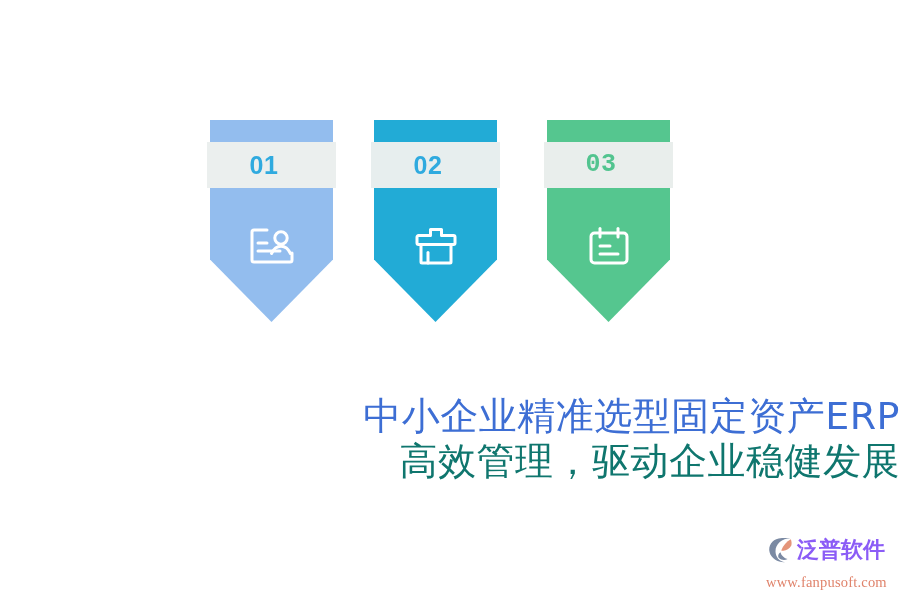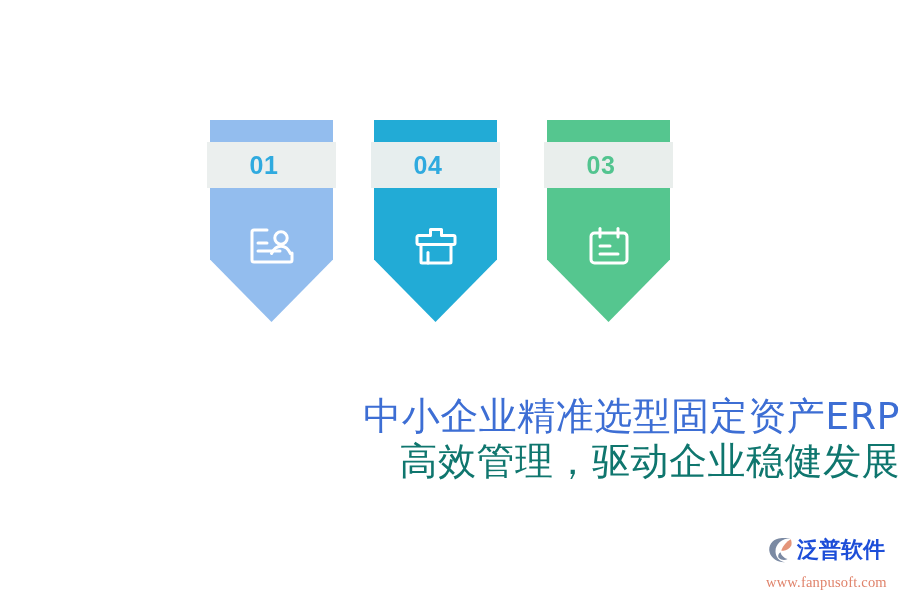--- a/index.html
+++ b/index.html
@@ -149,34 +149,34 @@
         <line x1="9" y1="24" x2="31" y2="24"></line>
         <circle cx="32" cy="11" r="6.2"></circle>
         <path d="M22.5 26.5 c2.3 -5 6 -7.3 9.5 -7.3 c3.5 0 7.2 2.3 9.5 7.3"></path>
       </svg>
     </div>
   </div>
 
   <div class="banner" id="banner-2" style="left: 374px;">
     <div class="banner-shape" id="shape-2" style="background: rgb(34, 171, 214);"></div>
     <div class="banner-band" id="band-2" style="background: rgb(231, 238, 238);"></div>
-    <div class="banner-number" id="num-2" style="color: rgb(47, 170, 223);">04</div>
+    <div class="banner-number" id="num-2" style="color: rgb(47, 170, 223);">02</div>
     <div class="banner-icon">
       <svg width="44" height="40" viewBox="0 0 44 40" fill="none" stroke="#ffffff" stroke-width="3" stroke-linecap="round" stroke-linejoin="round">
         <path d="M16.5 9.5 V3.5 h11 v6 h12 a1.5 1.5 0 0 1 1.5 1.5 v6 a1.5 1.5 0 0 1 -1.5 1.5 H4.5 A1.5 1.5 0 0 1 3 17 v-6 a1.5 1.5 0 0 1 1.5 -1.5 z"></path>
         <path d="M7 19.5 V36 a1 1 0 0 0 1 1 H36 a1 1 0 0 0 1 -1 V19.5"></path>
         <path d="M14 37 V26.5"></path>
       </svg>
     </div>
   </div>
 
   <div class="banner" id="banner-3" style="left: 547px;">
     <div class="banner-shape" id="shape-3" style="background: rgb(85, 198, 143);"></div>
     <div class="banner-band" id="band-3" style="background: rgb(233, 238, 236);"></div>
-    <div class="banner-number" id="num-3" style="color: rgb(82, 196, 143);">03</div>
+    <div class="banner-number" id="num-3" style="color: rgb(82, 196, 143); font-family: Liberation Mono, monospace;">03</div>
     <div class="banner-icon">
       <svg width="42" height="40" viewBox="0 0 42 40" fill="none" stroke="#ffffff" stroke-width="3" stroke-linecap="round" stroke-linejoin="round">
         <rect x="3" y="7" width="36" height="30" rx="3.5"></rect>
         <line x1="12" y1="2.5" x2="12" y2="11"></line>
         <line x1="30" y1="2.5" x2="30" y2="11"></line>
         <line x1="12" y1="20" x2="22" y2="20"></line>
         <line x1="12" y1="28" x2="30" y2="28"></line>
       </svg>
     </div>
   </div>
@@ -190,16 +190,16 @@
 
 <div id="logo">
   <div id="logo-row">
     <div id="logo-mark">
       <svg width="30" height="30" viewBox="0 0 30 30" fill="none">
         <path d="M24.5 3.2 C16 3.2 9.5 9 9.5 16.2 C9.5 22 13.4 26.4 19 27.2 C12.2 27.6 5.2 23.4 3.6 17.2 C2 11 6 4.6 12.6 3.5 C16.4 2.9 20.8 2.9 24.5 3.2 Z" fill="#7b8aa3"></path>
         <path d="M24.8 4.2 C20.5 6.6 17 10.6 15.2 15.4 C19.2 16.4 23.2 14.4 25.2 10.8 C25.9 8.7 25.6 6.3 24.8 4.2 Z" fill="#e4957a"></path>
         <path d="M14.4 17.2 C15.4 20.6 18.2 23.2 21.6 24 C18.8 25.6 15.2 25.2 12.8 23 C11.6 21.4 12.2 18.6 14.4 17.2 Z" fill="#7b8aa3"></path>
       </svg>
     </div>
-    <div id="logo-wordmark" style="color: #1d4ed8;">泛普软件</div>
+    <div id="logo-wordmark" style="color: #8b5cf6;">泛普软件</div>
   </div>
   <div id="logo-url" style="color: rgb(224, 131, 107);">www.fanpusoft.com</div>
 </div>
 
 </body></html>

